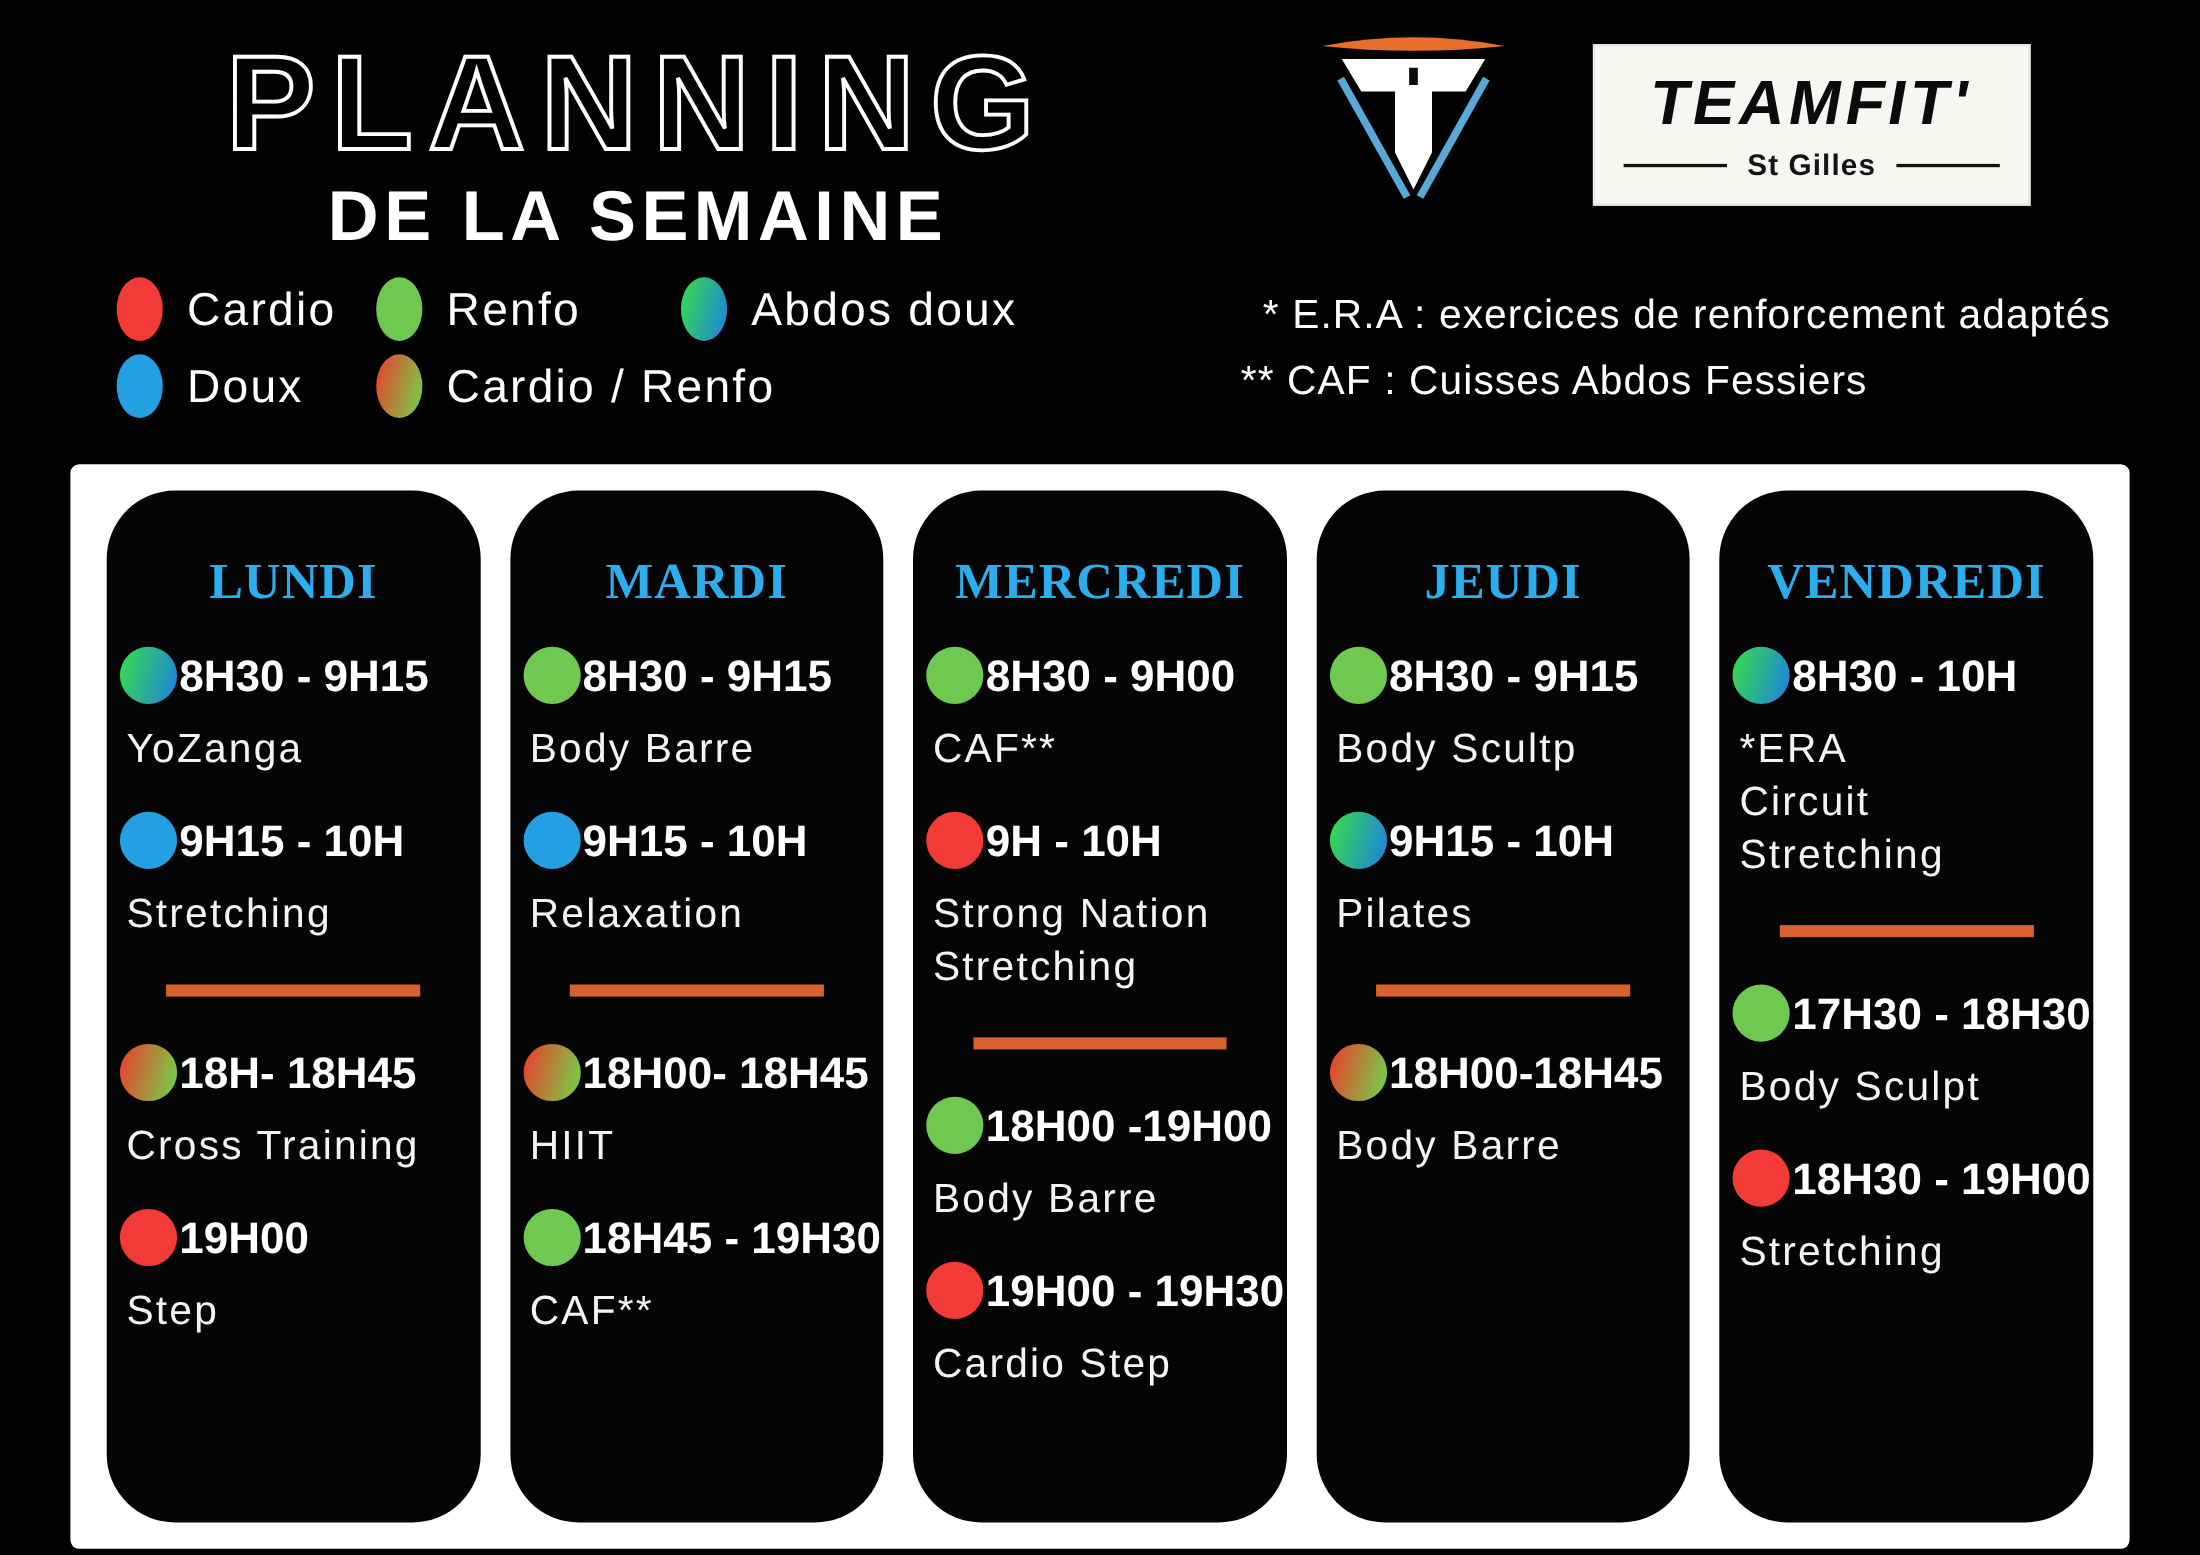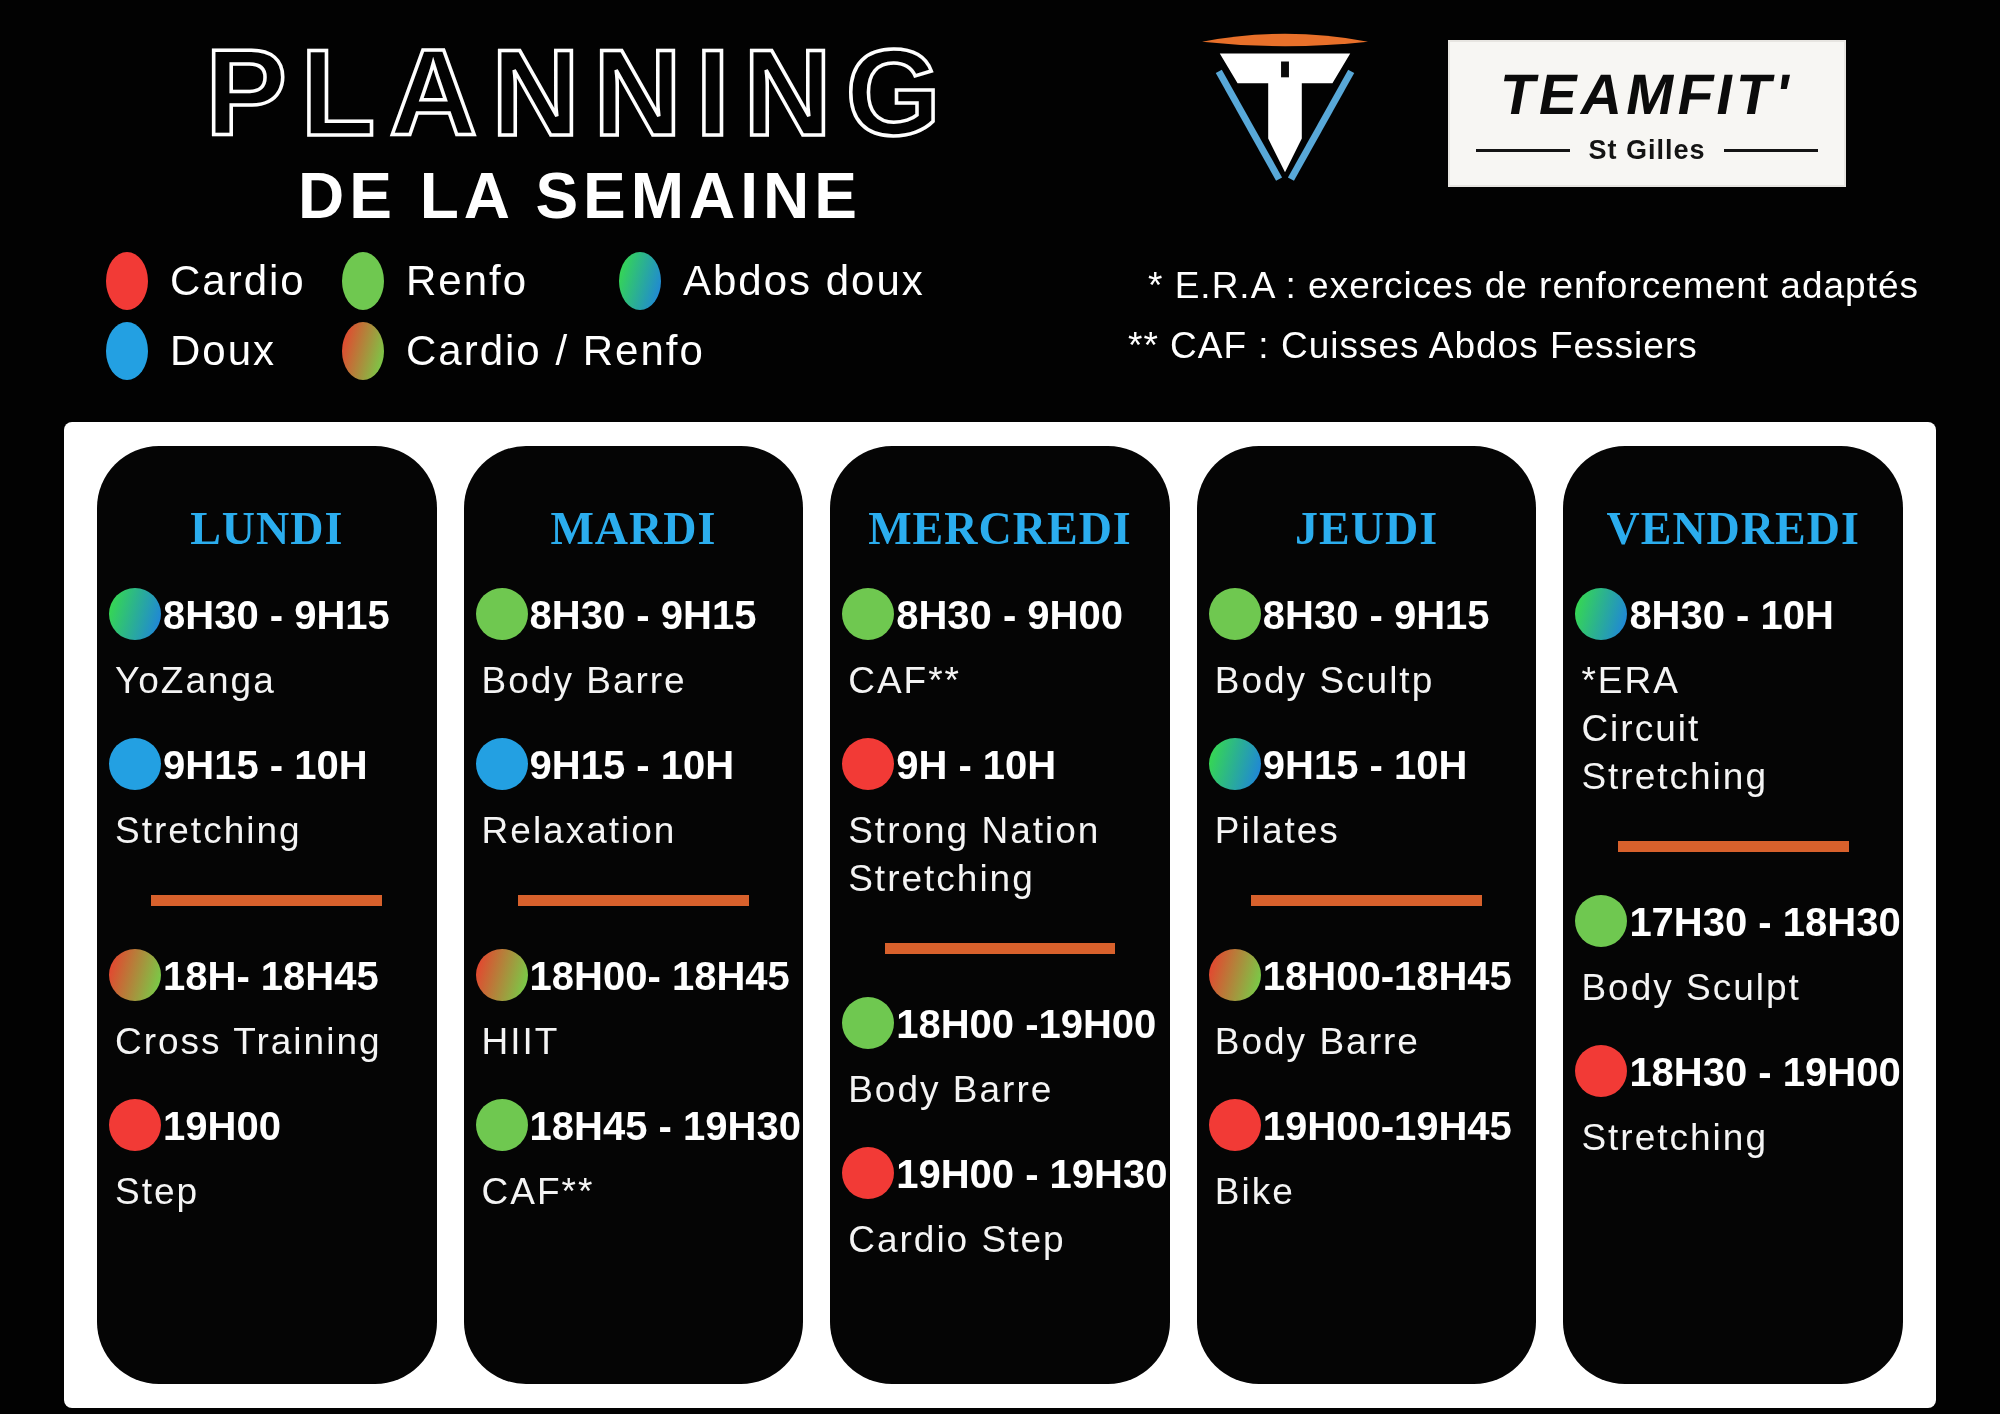--- a/index.html
+++ b/index.html
@@ -202,25 +202,20 @@
           <span class="dot dot--renfo-doux"></span>
           <div class="time">9H15 - 10H</div>
           <div class="name">Pilates</div>
         </div>
         <div class="divider"></div>
         <div class="entry">
           <span class="dot dot--cardio-renfo"></span>
           <div class="time">18H00-18H45</div>
           <div class="name">Body Barre</div>
         </div>
-        <div class="entry">
-          <span class="dot dot--cardio"></span>
-          <div class="time">19H00-19H45</div>
-          <div class="name">Bike</div>
-        </div>
       </div>
       <div class="day-col">
         <div class="day-header">VENDREDI</div>
         <div class="entry">
           <span class="dot dot--renfo-doux"></span>
           <div class="time">8H30 - 10H</div>
           <div class="name">*ERA
 Circuit Stretching</div>
         </div>
         <div class="divider"></div>

